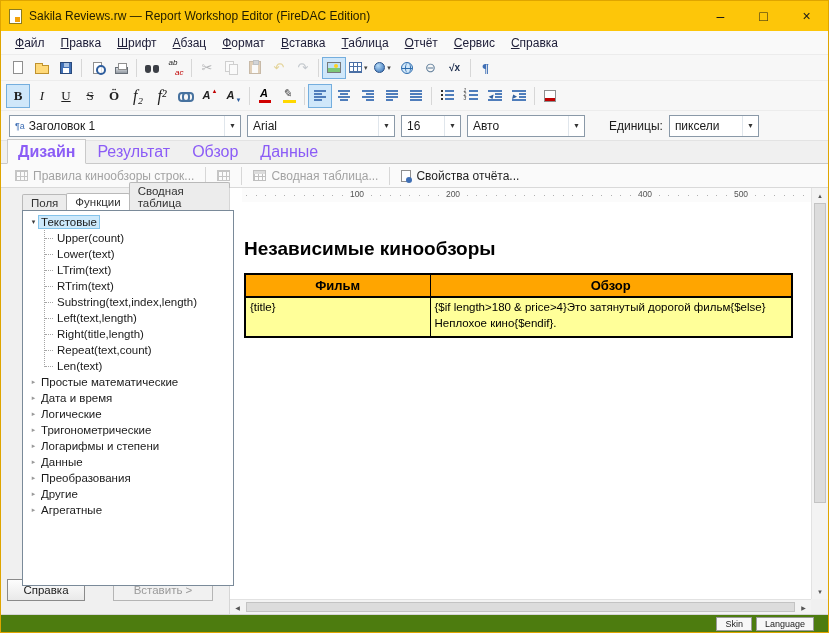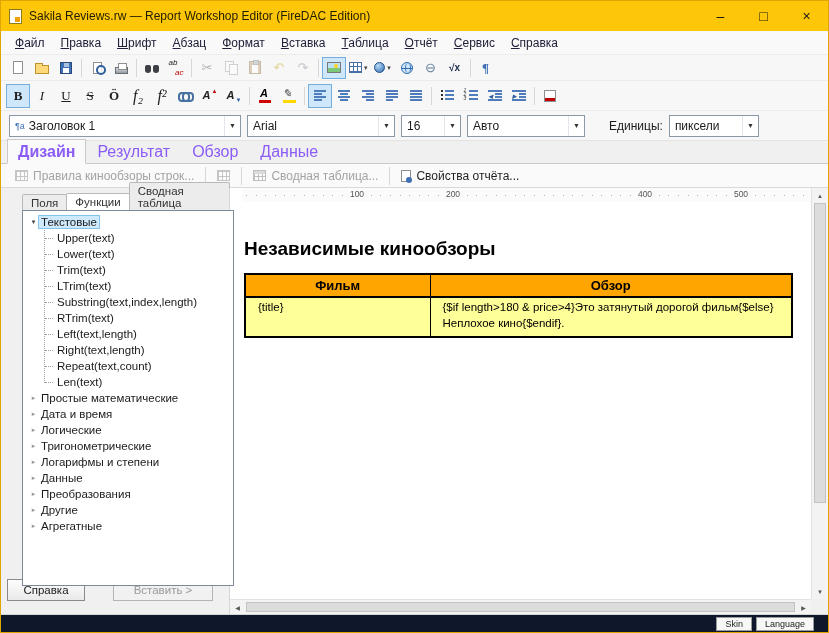--- a/index.html
+++ b/index.html
@@ -157,37 +157,37 @@
   
   .design { flex:1; position:relative; background:#fff; border-left:1px solid #d6d6d6; }
   .ruler { position:absolute; top:0; left:12px; right:17px; height:14px; background:#fbfbfb; }
   .ruler::before { content:""; position:absolute; left:4px; right:4px; top:7px; height:1px;
     background:repeating-linear-gradient(90deg,#b0b0b0 0 1px,transparent 1px 9.6px); }
   .rmark { position:absolute; top:1px; font-size:8.5px; color:#555; background:#fbfbfb; padding:0 3px; transform:translateX(-50%); }
   .canvas { position:absolute; top:14px; left:0; right:17px; bottom:15px; background:#fff; overflow:hidden; padding:36px 0 0 14px; }
   .doc-heading { font-size:19px; font-weight:bold; color:#000; margin:0 0 13px 0; font-family:"Liberation Sans",sans-serif; }
   .doc-table { border-collapse:collapse; border:2px solid #000; }
   .doc-table th { background:#FFA500; border:1px solid #000; border-bottom:2px solid #000; font-size:13px; font-weight:bold; height:23px; text-align:center; color:#000; }
-  .doc-table td { background:#FFFF99; border:1px solid #000; font-size:11.5px; vertical-align:top; padding:2px 12px; height:40px; color:#000; line-height:1.35; }
+  .doc-table td { background:#FFFF99; border:1px solid #000; font-size:11.5px; vertical-align:top; padding:2px 4px; height:40px; color:#000; line-height:1.35; }
   .col-film { width:185px;margin-left:42px; } .col-review { width:362px; }
 
   
   .vscroll { position:absolute; top:0; right:0; bottom:15px; width:17px; background:#f3f3f3; border-left:1px solid #e2e2e2; }
   .sarr { height:15px; display:flex; align-items:center; justify-content:center; font-size:6px; color:#555; }
   .sarr.up::before { content:"▲"; } .sarr.down::before { content:"▼"; }
   .sarr.left::before { content:"◀"; } .sarr.right::before { content:"▶"; }
   .sarr.down { position:absolute; bottom:0; left:0; right:0; }
   .vthumb { position:absolute; top:15px; left:2px; right:2px; height:300px; background:#dcdcdc; border:1px solid #c3c3c3; }
   .hscroll { position:absolute; left:0; right:17px; bottom:0; height:15px; background:#f3f3f3; border-top:1px solid #e2e2e2; display:flex; align-items:stretch; }
   .hscroll .sarr { width:15px; height:100%; flex:none; }
   .hthumb { flex:1; margin:2px 1px; background:#dcdcdc; border:1px solid #c3c3c3; }
   .scorner { position:absolute; right:0; bottom:0; width:17px; height:15px; background:#f0f0f0; }
 
   
-  .statusbar { height:18px; flex:none; background:#0f172a; border-top:1px solid #d5d5d5; display:flex; align-items:center; justify-content:flex-end; gap:4px; padding-right:14px; }
+  .statusbar { height:18px; flex:none; background:#4d7c0f; border-top:1px solid #d5d5d5; display:flex; align-items:center; justify-content:flex-end; gap:4px; padding-right:14px; }
   .sbtn { height:14px; padding:0 8px; font-size:9px; border:1px solid #9a9a9a; background:#f7f7f7; display:flex; align-items:center; color:#222; }
 </style>
 </head>
 <body>
 
 <div class="window">
 
   <div class="titlebar">
     <span class="app-icon"></span>
     <span class="title-text">Sakila Reviews.rw — Report Workshop Editor (FireDAC Edition)</span>
@@ -412,49 +412,45 @@
           <div class="ptab">Сводная таблица</div>
         </div>
       <div class="tree-box">
           <div class="trow">
             <span class="tw open">▾</span>
             <span class="tlabel selected">Текстовые</span>
           </div>
           <div class="tree-kids">
             <div class="trow kid">
               <span class="kline"></span>
-              <span class="tlabel">Upper(text)</span>
+              <span class="tlabel">Upper(count)</span>
             </div>
             <div class="trow kid">
               <span class="kline"></span>
               <span class="tlabel">Lower(text)</span>
             </div>
             <div class="trow kid">
               <span class="kline"></span>
-              <span class="tlabel">Trim(text)</span>
-            </div>
-            <div class="trow kid">
-              <span class="kline"></span>
               <span class="tlabel">LTrim(text)</span>
             </div>
             <div class="trow kid">
               <span class="kline"></span>
+              <span class="tlabel">RTrim(text)</span>
+            </div>
+            <div class="trow kid">
+              <span class="kline"></span>
               <span class="tlabel">Substring(text,index,length)</span>
             </div>
             <div class="trow kid">
               <span class="kline"></span>
-              <span class="tlabel">RTrim(text)</span>
-            </div>
-            <div class="trow kid">
-              <span class="kline"></span>
               <span class="tlabel">Left(text,length)</span>
             </div>
             <div class="trow kid">
               <span class="kline"></span>
-              <span class="tlabel">Right(text,length)</span>
+              <span class="tlabel">Right(title,length)</span>
             </div>
             <div class="trow kid">
               <span class="kline"></span>
               <span class="tlabel">Repeat(text,count)</span>
             </div>
             <div class="trow kid">
               <span class="kline"></span>
               <span class="tlabel">Len(text)</span>
             </div>
           </div>

